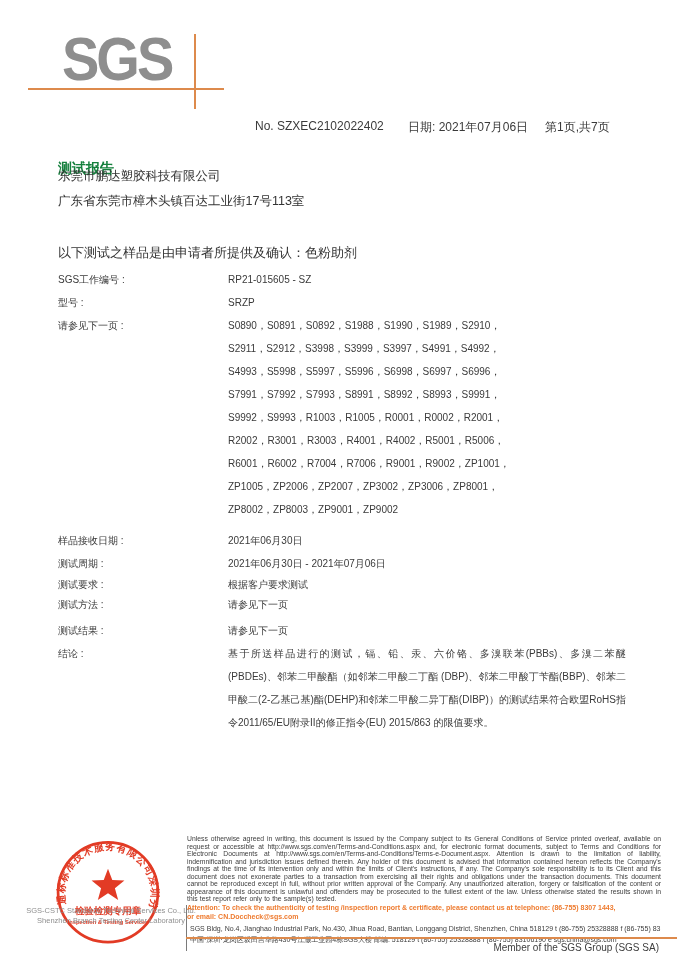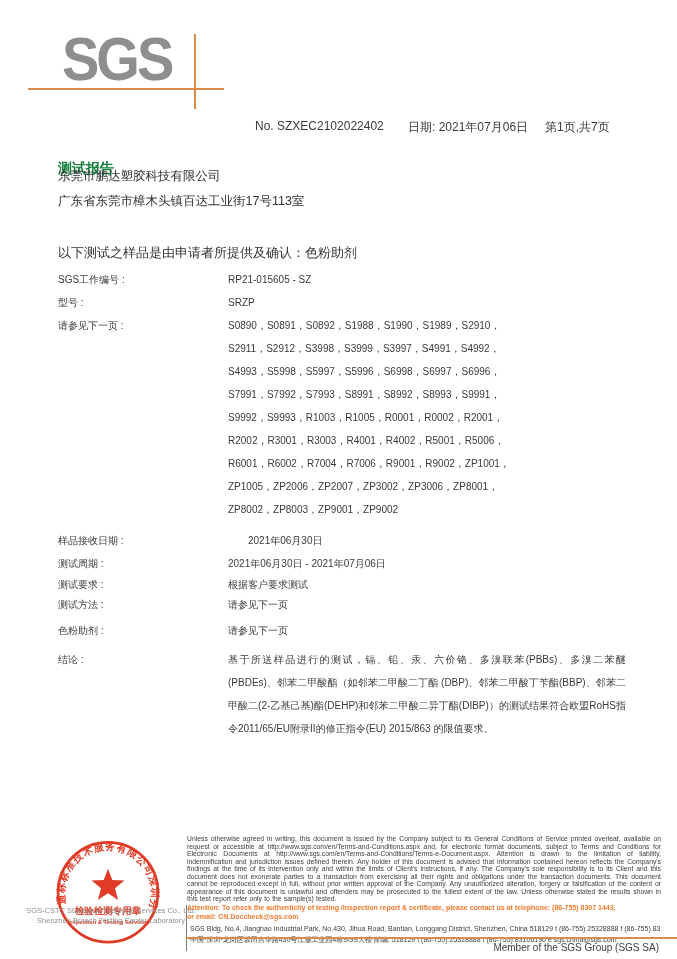--- a/index.html
+++ b/index.html
@@ -24,24 +24,24 @@
   .t-page   { position:absolute; left:545px; }
   
   .client { position:absolute; left:58px; top:164px; font-size:12.5px; line-height:25px; color:#333; }
   
   .statement { position:absolute; left:58px; top:244px; font-size:13px; color:#333; }
   
   .info { position:absolute; left:58px; top:268px; width:568px; font-size:10px; }
   .row  { display:flex; line-height:23px; }
   .row .lbl { width:170px; flex-shrink:0; }
   .row .val { flex:1; }
-  .gap8  { margin-top:8px;gap:20px; }
+  .gap8  { margin-top:8px; }
   .gap4  { margin-top:4px; }
   .tight { line-height:20px; }
-  .conclusion-row { margin-top:6px; }
+  .conclusion-row { }
   .conclusion-row .val { line-height:23px; text-align:justify; max-width:402px; }
   
   .stamp-svg { position:absolute; left:42px; top:836px; }
   .stamp-co {
     position:absolute; left:22px; top:906px; width:178px;
     font-size:7.5px; line-height:10px; color:#8f8f8f; text-align:center;
   }
   .footer-right { position:absolute; left:187px; top:835px; width:474px; }
   .disclaimer {
     font-size:6.8px; line-height:7.5px; text-align:justify; color:#3d3d3d;
@@ -111,21 +111,21 @@
     </div>
     <div class="row tight">
       <div class="lbl">测试要求 :</div>
       <div class="val">根据客户要求测试</div>
     </div>
     <div class="row tight">
       <div class="lbl">测试方法 :</div>
       <div class="val">请参见下一页</div>
     </div>
     <div class="row gap4">
-      <div class="lbl">色粉助剂 :</div>
+      <div class="lbl">测试结果 :</div>
       <div class="val">请参见下一页</div>
     </div>
     <div class="row conclusion-row">
       <div class="lbl">结论 :</div>
       <div class="val">基于所送样品进行的测试，镉、铅、汞、六价铬、多溴联苯(PBBs)、多溴二苯醚(PBDEs)、邻苯二甲酸酯（如邻苯二甲酸二丁酯 (DBP)、邻苯二甲酸丁苄酯(BBP)、邻苯二甲酸二(2-乙基己基)酯(DEHP)和邻苯二甲酸二异丁酯(DIBP)）的测试结果符合欧盟RoHS指令2011/65/EU附录II的修正指令(EU) 2015/863 的限值要求。</div>
     </div>
   </div>
 
   <svg class="stamp-svg" width="132" height="118" viewBox="0 0 132 130">
     <circle cx="66" cy="62" r="55" fill="none" stroke="#e23b25" stroke-width="3"></circle>

